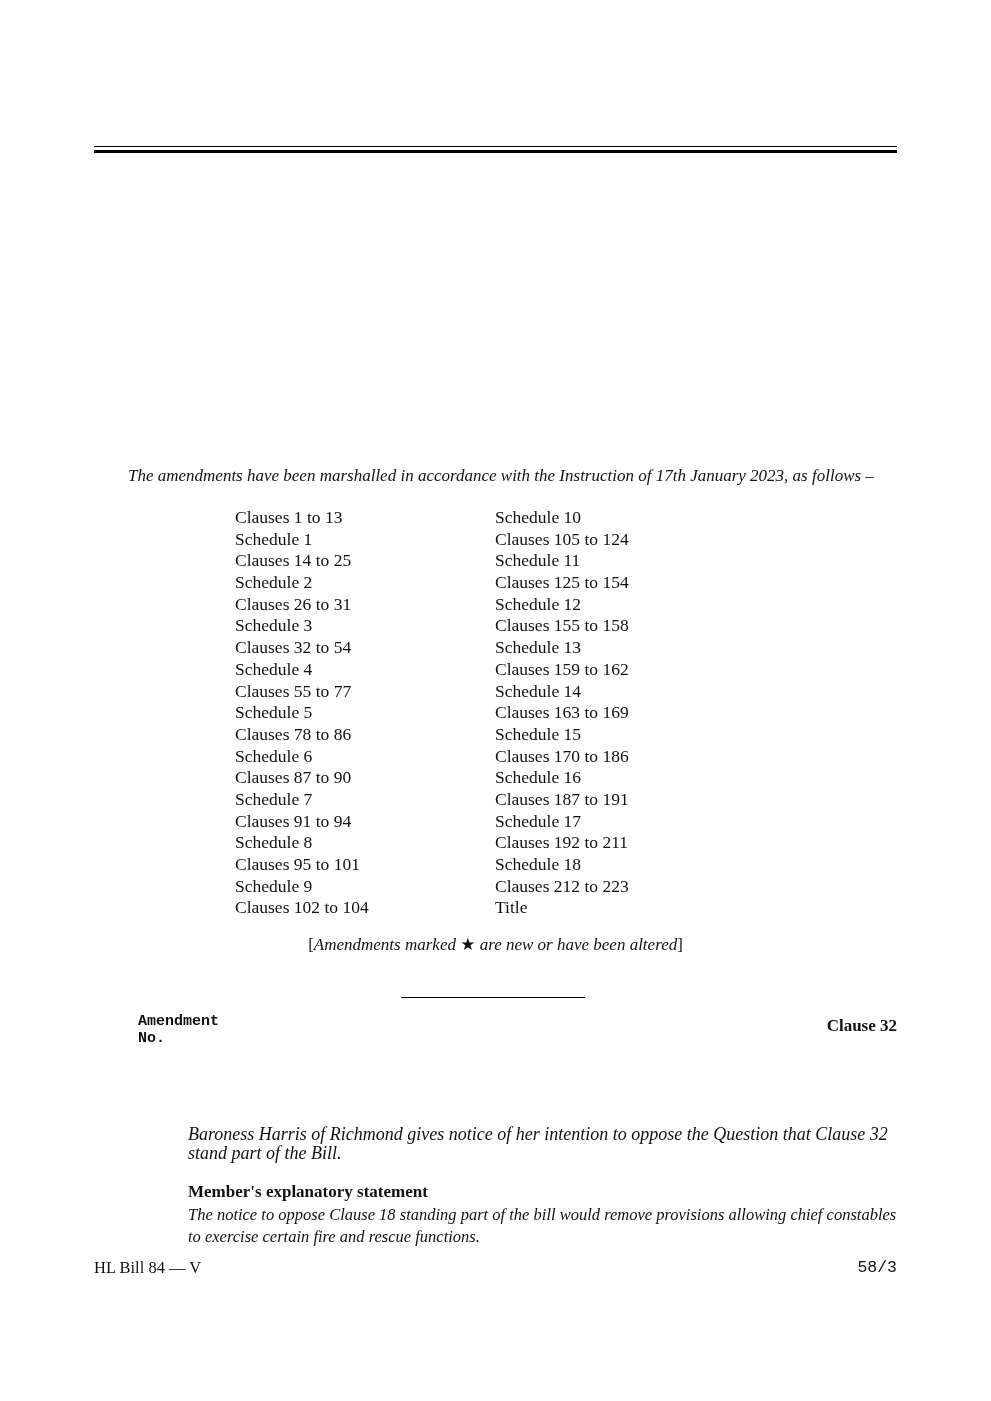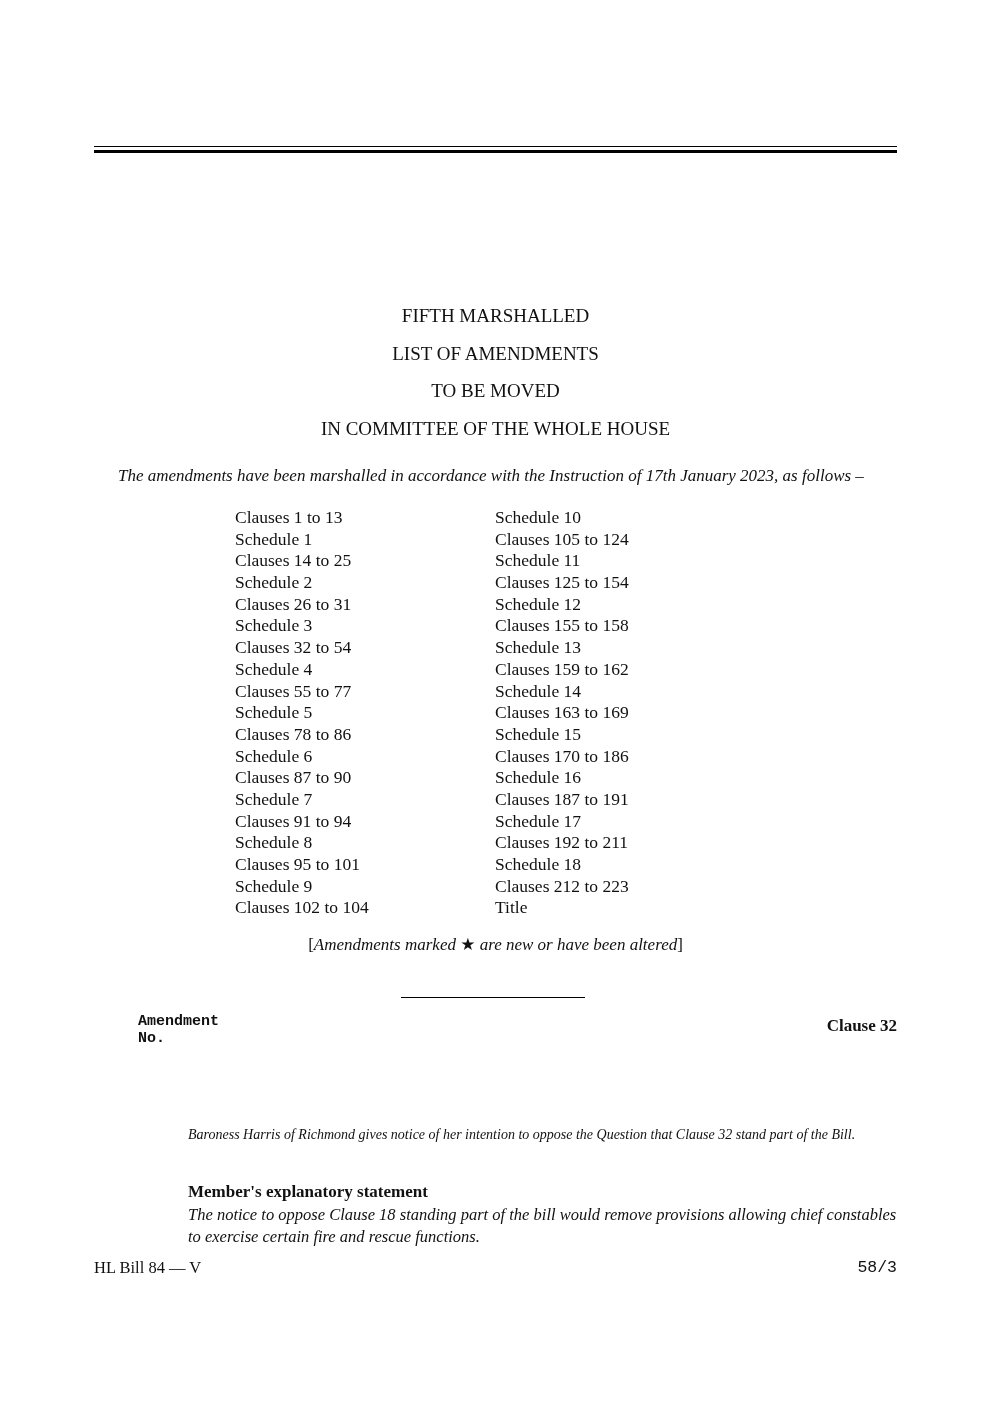--- a/index.html
+++ b/index.html
@@ -6,59 +6,53 @@
     body { width: 991px; height: 1401px; position: relative; overflow: hidden;
            font-family: "DejaVu Serif", "Liberation Serif", serif; color: #111; }
     .page { position: absolute; left: 0; top: 0; width: 991px; height: 1401px; }
     .title { position: absolute; left: 94px; width: 803px; top: 106px; text-align: center;
              font-family: "Liberation Serif", serif; font-weight: bold; font-size: 29px; line-height: 40px; }
     .rule-thin { position: absolute; left: 94px; width: 803px; top: 146px; height: 0; border-top: 1.5px solid #000; }
     .rule-thick { position: absolute; left: 94px; width: 803px; top: 150px; height: 0; border-top: 3px solid #000; }
     .heading-lines { position: absolute; left: 94px; width: 803px; top: 301px; text-align: center;
                      font-family: "Liberation Serif", serif; font-size: 19px; }
     .heading-lines div { height: 37.5px; line-height: 30px; }
-    .intro { position: absolute; left: 80px; width: 803px; top: 465px;
+    .intro { position: absolute; left: 90px; width: 803px; top: 465px;
              font-family: "Liberation Serif", serif; font-style: italic; font-size: 17px; line-height: 21px;
              text-align: justify; text-indent: 38px; }
     .order-col { position: absolute; top: 507px; font-family: "Liberation Serif", serif; font-size: 17.5px; }
     .order-col div { height: 21.7px; line-height: 21.7px; white-space: nowrap; }
     .col-left { left: 235px; }
     .col-right { left: 495px; }
     .note { position: absolute; left: 94px; width: 803px; top: 934px; text-align: center;
             font-family: "Liberation Serif", serif; font-size: 17px; line-height: 22px; }
     .note .it { font-style: italic; }
     .short-rule { position: absolute; left: 401px; width: 184px; top: 997px; border-top: 1.2px solid #000; }
     .amend-no { position: absolute; left: 94px; top: 1013px; font-family: Liberation Mono, monospace;
                 font-weight: bold; font-size: 15px; line-height: 17px; margin-left: 44px; }
     .clause-heading { position: absolute; left: 94px; width: 803px; top: 1015px; text-align: right;
                       font-family: "Liberation Serif", serif; font-weight: bold; font-size: 17px; line-height: 22px; }
     .member { position: absolute; left: 94px; width: 803px; top: 1071px; text-align: center;
               font-family: "Liberation Serif", serif; font-size: 17px; line-height: 22px; letter-spacing: -0.2px; }
     .notice { position: absolute; left: 188px; width: 709px; top: 1125px;
-              font-family: "Liberation Serif", serif; font-style: italic; font-size: 14px; line-height: 19px; }
+              font-family: "Liberation Serif", serif; font-style: italic; font-size: 18px; line-height: 19px; }
     .stmt-heading { position: absolute; left: 188px; top: 1182px;
                     font-family: "Liberation Serif", serif; font-weight: bold; font-size: 17px; line-height: 20px; }
     .stmt-body { position: absolute; left: 188px; width: 709px; top: 1204px;
                  font-family: "Liberation Serif", serif; font-style: italic; font-size: 16.5px; line-height: 22px; }
     .footer-left { position: absolute; left: 94px; top: 1257px; font-family: "Liberation Serif", serif; font-size: 16.5px; line-height: 22px; }
     .footer-right { position: absolute; right: 94px; top: 1257px; font-family: Liberation Mono, monospace; font-size: 16.5px; line-height: 22px; }
   </style>
 </head>
 <body>
 
 <div class="page">
   <div class="rule-thin"></div>
   <div class="rule-thick"></div>
 
-  <div class="heading-lines">
-    <div>FIFTH MARSHALLED</div>
-    <div>LIST OF AMENDMENTS</div>
-    <div>TO BE MOVED</div>
-    <div>IN COMMITTEE OF THE WHOLE HOUSE</div>
-  </div>
 
   <div class="intro">The amendments have been marshalled in accordance with the Instruction of 17th January 2023, as follows –</div>
 
   <div class="order-col col-left">
     <div>Clauses 1 to 13</div>
     <div>Schedule 1</div>
     <div>Clauses 14 to 25</div>
     <div>Schedule 2</div>
     <div>Clauses 26 to 31</div>
     <div>Schedule 3</div>

